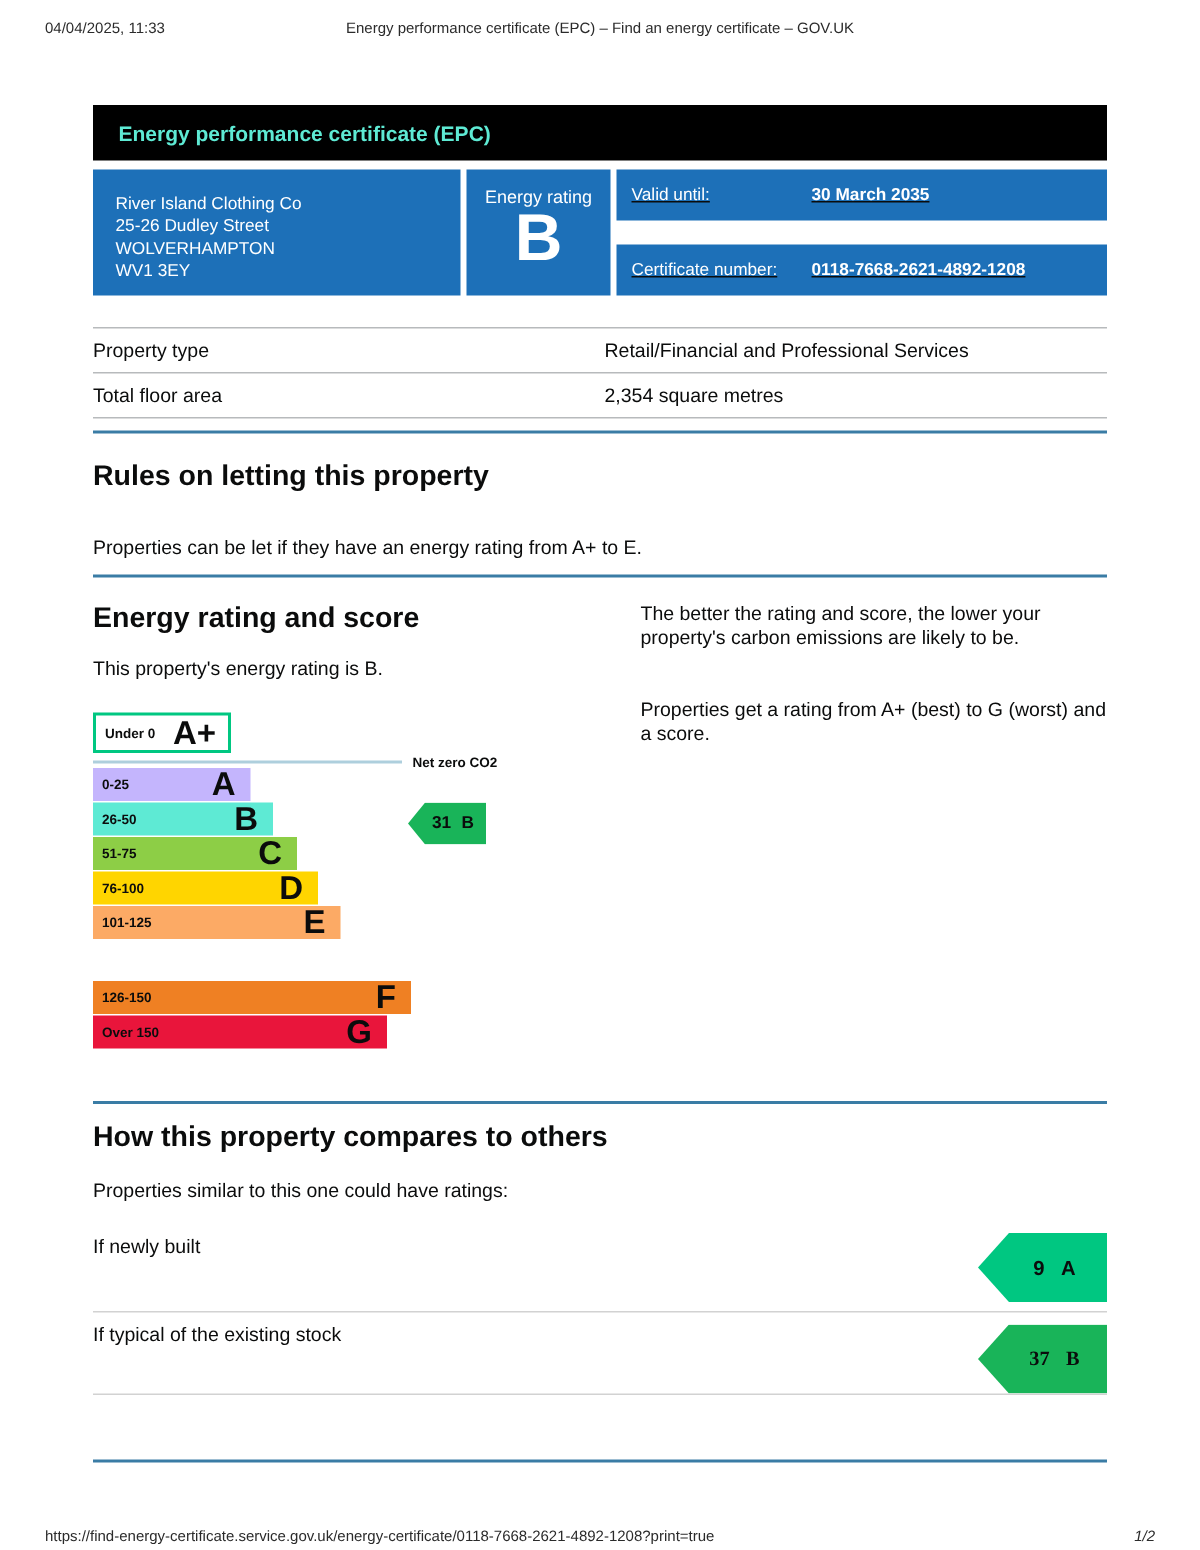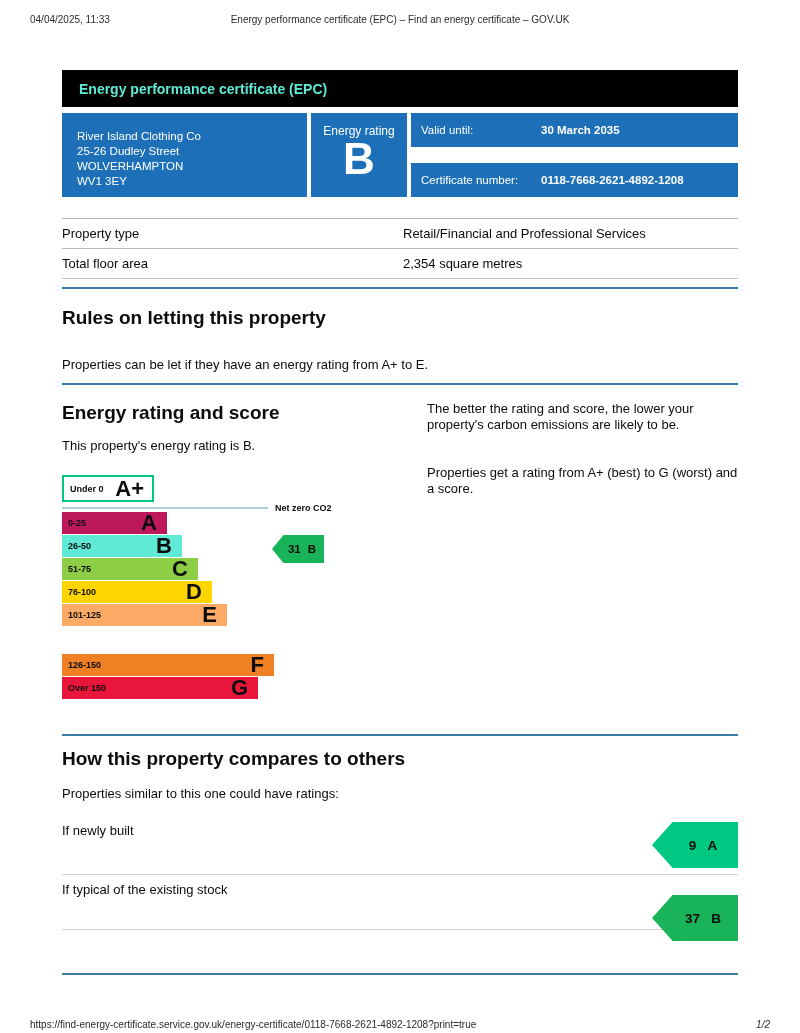--- a/index.html
+++ b/index.html
@@ -22,21 +22,21 @@
   .banner { background:#000; height:37px; display:flex; align-items:center; padding-left:17px; margin-bottom:6px; }
   .banner h1 { color:#5eead4; font-size:14px; font-weight:bold; }
 
   
   .summary { display:grid; grid-template-columns:245px 96px 1fr; gap:4px; height:84px; }
   .cell { background:#1d70b8; color:#fff; }
   .addr { padding:16px 0 0 15px; font-size:11.5px; line-height:15px; }
   .rating-cell { text-align:center; padding-top:11px; }
   .rating-label { font-size:12px; display:block; }
   .rating-letter { font-size:44px; font-weight:bold; line-height:42px; display:block; }
-  .right-col { display:grid; grid-template-rows:1fr 1fr; gap:16px; }
+  .right-col { display:grid; grid-template-rows:1fr 1fr; gap:16px;text-decoration:underline; }
   .kv { display:flex; align-items:center; padding-left:10px; font-size:11.5px; }
   .kv .k { width:120px; }
   .kv .v { font-weight:bold; }
 
   
   .details { margin-top:21px; border-top:1px solid #b7babc; }
   .detail-row { display:flex; align-items:center; height:30px; border-bottom:1px solid #b7babc; font-size:13px; }
   .detail-row .k { width:341px; }
 
   hr.rule { border:none; border-top:2px solid #3a7ca5; }
@@ -82,21 +82,21 @@
   .compare-row-1 { margin-top:14px; height:59px; }
   .compare-row-2 { height:55px; }
   .compare-label { font-size:13px; padding-top:7px; display:block; }
   .compare-arrow {
     position:absolute; right:0; width:86px; height:46px;
     clip-path:polygon(0 50%, 24% 0, 100% 0, 100% 100%, 24% 100%, 0 50%);
     display:flex; align-items:center; justify-content:center; gap:11px; padding-left:16px;
     font-size:13.5px; font-weight:bold; color:#0b0c0c;
   }
   .compare-row-1 .compare-arrow { top:6px; }
-  .compare-row-2 .compare-arrow { top:20px; }
+  .compare-row-2 .compare-arrow { top:8px;font-family:Liberation Serif, serif; }
 </style>
 </head>
 <body>
 
 <div class="print-header">
   <span class="ph-date">04/04/2025, 11:33</span>
   <span class="ph-title">Energy performance certificate (EPC) – Find an energy certificate – GOV.UK</span>
 </div>
 
 <div class="content">
@@ -152,21 +152,21 @@
       <div class="chart">
         <div class="band band-aplus" id="band-aplus" style="width: 92px; border: 2px solid rgb(0, 199, 129);">
           <span class="band-range">Under 0</span>
           <span class="band-letter">A+</span>
         </div>
         <div class="netzero">
           <span class="netzero-line"></span>
           <span class="netzero-label">Net zero CO2</span>
         </div>
         <div id="band-list">
-            <div class="band" style="width: 105px; background: #be185d;">
+            <div class="band" style="width: 105px; background: #c4b5fd;">
               <span class="band-range">0-25</span>
               <span class="band-letter">A</span>
             </div>
             <div class="band" style="width: 120px; background: #5eead4;">
               <span class="band-range">26-50</span>
               <span class="band-letter">B</span>
             </div>
             <div class="band" style="width: 136px; background: rgb(141, 206, 70);">
               <span class="band-range">51-75</span>
               <span class="band-letter">C</span>

